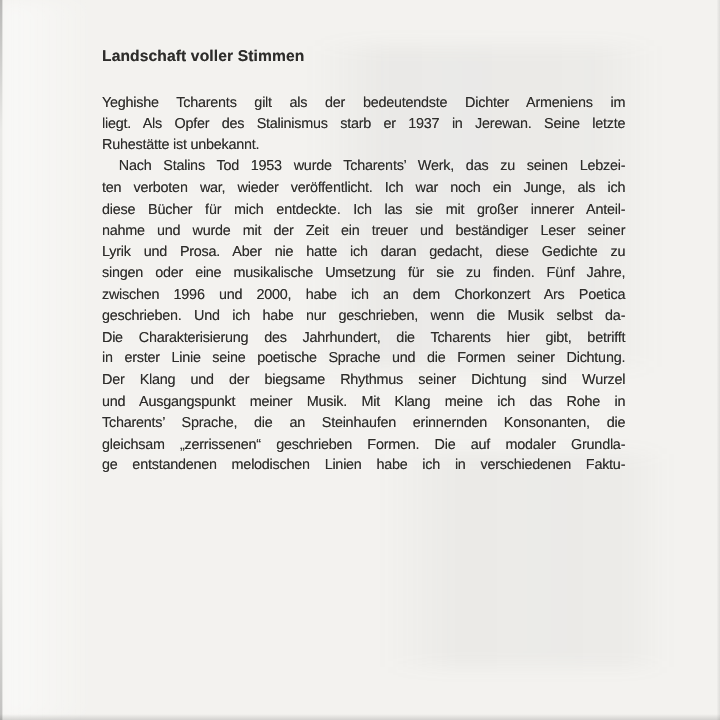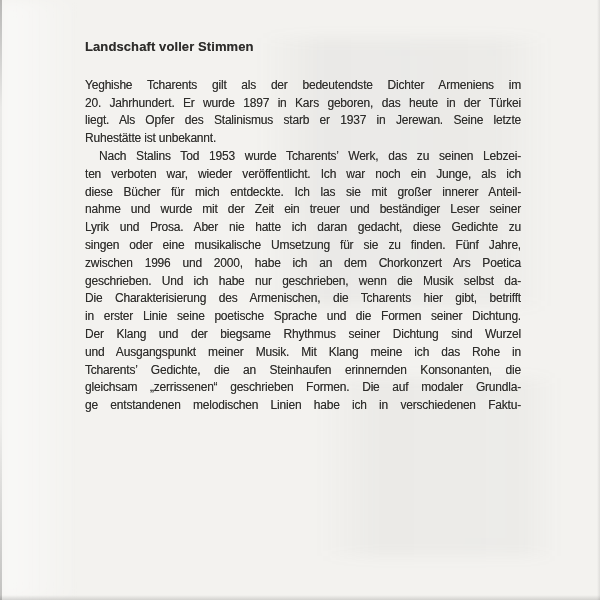--- a/index.html
+++ b/index.html
@@ -113,41 +113,40 @@
   <div class="edge-left"></div>
   <div class="edge-right"></div>
   <div class="edge-bottom"></div>
 
   <div class="text-col">
 
     <h1 class="heading">Landschaft voller Stimmen</h1>
 
     <div class="para">
       <div class="jline">Yeghishe Tcharents gilt als der bedeutendste Dichter Armeniens im</div>
-      <div class="jline">20. Jahrhundert. Er wurde 1897 in Kars geboren, das heute in der Türkei</div>
       <div class="jline">liegt. Als Opfer des Stalinismus starb er 1937 in Jerewan. Seine letzte</div>
       <div class="jline last">Ruhestätte ist unbekannt.</div>
     </div>
 
     <div class="para">
       <div class="jline indent">Nach Stalins Tod 1953 wurde Tcharents’ Werk, das zu seinen Lebzei-</div>
       <div class="jline">ten verboten war, wieder veröffentlicht. Ich war noch ein Junge, als ich</div>
       <div class="jline">diese Bücher für mich entdeckte. Ich las sie mit großer innerer Anteil-</div>
       <div class="jline">nahme und wurde mit der Zeit ein treuer und beständiger Leser seiner</div>
       <div class="jline">Lyrik und Prosa. Aber nie hatte ich daran gedacht, diese Gedichte zu</div>
       <div class="jline">singen oder eine musikalische Umsetzung für sie zu finden. Fünf Jahre,</div>
       <div class="jline"><span>zwischen 1996 und 2000, habe ich an dem Chorkonzert </span><span class="italic">Ars Poetica</span></div>
       <div class="jline">geschrieben. Und ich habe nur geschrieben, wenn die Musik selbst da-</div>
     </div>
 
 
     <div class="para">
-      <div class="jline">Die Charakterisierung des Armenischen, die Tcharents hier gibt, betrifft</div>
+      <div class="jline">Die Charakterisierung des Jahrhundert, die Tcharents hier gibt, betrifft</div>
       <div class="jline">in erster Linie seine poetische Sprache und die Formen seiner Dichtung.</div>
       <div class="jline">Der Klang und der biegsame Rhythmus seiner Dichtung sind Wurzel</div>
       <div class="jline">und Ausgangspunkt meiner Musik. Mit Klang meine ich das Rohe in</div>
-      <div class="jline">Tcharents’ Gedichte, die an Steinhaufen erinnernden Konsonanten, die</div>
+      <div class="jline">Tcharents’ Sprache, die an Steinhaufen erinnernden Konsonanten, die</div>
       <div class="jline">gleichsam „zerrissenen“ geschrieben Formen. Die auf modaler Grundla-</div>
       <div class="jline">ge entstandenen melodischen Linien habe ich in verschiedenen Faktu-</div>
     </div>
 
   </div>
 </div>
 
 </body></html>

